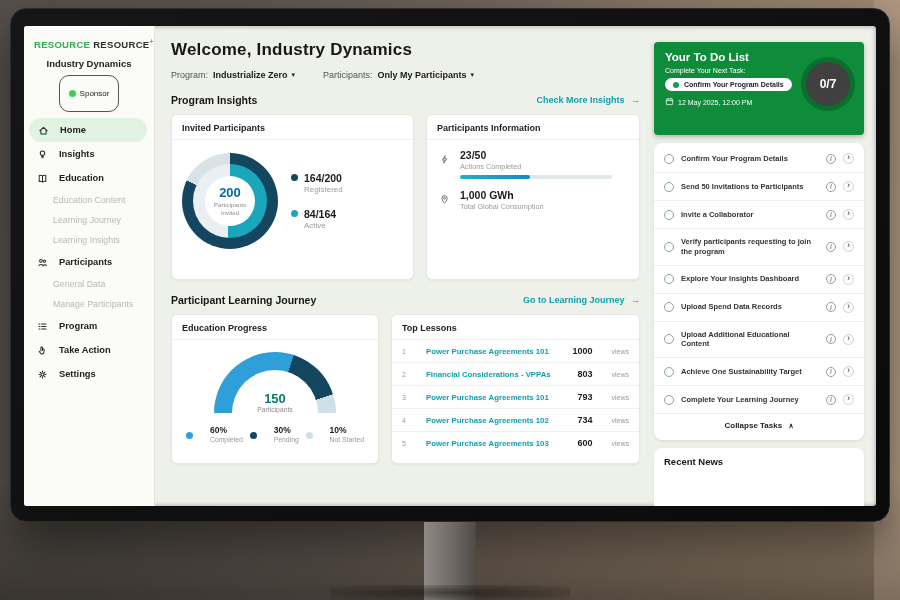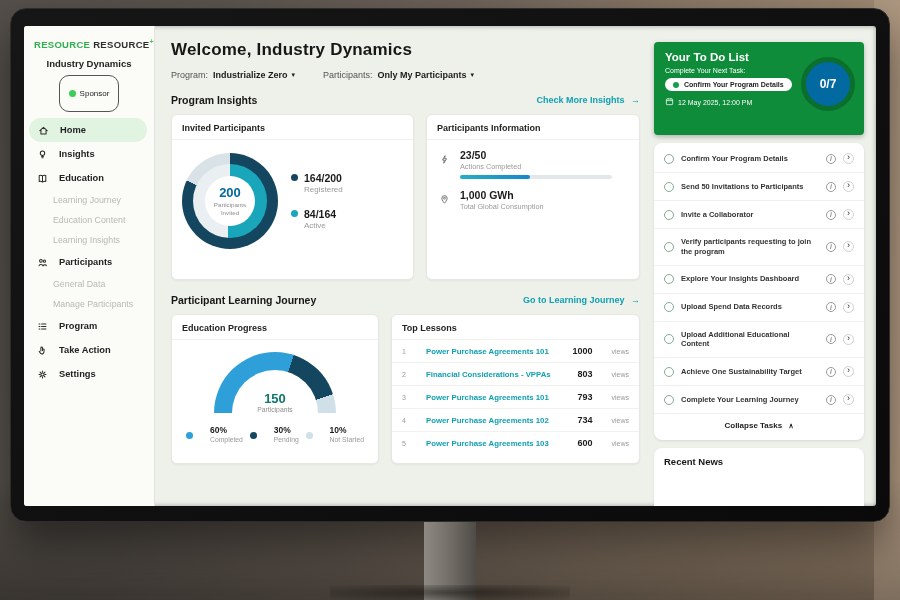--- a/index.html
+++ b/index.html
@@ -109,21 +109,21 @@
   .todo-green { background:#0e8c3a; border-radius:4px; padding:9px 11px; color:#fff;
     position:relative; height:93px; box-shadow:0 2px 5px rgba(0,0,0,0.25); flex-shrink:0; }
   .todo-title { font-size:11.5px; font-weight:bold; }
   .todo-sub { font-size:7px; margin-top:4px; }
   .todo-pill { margin-top:4px; background:#fff; border-radius:9px; padding:3px 8px;
     display:flex; align-items:center; gap:5px; width:fit-content; cursor:pointer; }
   .todo-pill-dot { width:6px; height:6px; border-radius:50%; background:#14a04a; flex-shrink:0; }
   .todo-pill-text { font-size:7px; color:#1c1c1c; font-weight:bold; }
   .todo-date { margin-top:6px; display:flex; align-items:center; gap:4px; font-size:7px; }
   .todo-ring { position:absolute; right:9px; top:15px; width:54px; height:54px; border-radius:50%;
-    border:5px solid #0a6e2c; background:#0369a1; display:flex; align-items:center; justify-content:center;
+    border:5px solid #0a6e2c; background:#404040; display:flex; align-items:center; justify-content:center;
     font-size:12px; font-weight:bold; color:#fff; }
 
   .tasks-card { background:#fff; border-radius:8px; margin-top:8px; box-shadow:0 1px 3px rgba(0,0,0,0.1);
     padding:2px 0; flex-shrink:0; }
   .task-row { display:flex; align-items:center; gap:7px; padding:8px 10px; border-bottom:1px solid #f0f0ee; cursor:pointer; }
   .task-check { width:10px; height:10px; border-radius:50%; border:1.4px solid #85ab92; flex-shrink:0; }
   .task-label { flex:1; max-width:132px; font-size:7.5px; font-weight:bold; color:#333; line-height:1.3; }
   .iinfo { margin-left:auto; width:10px; height:10px; border-radius:50%; border:1px solid #9a9a9a;
     color:#8a8a8a; font-size:6.5px; display:flex; align-items:center; justify-content:center;
     font-style:italic; font-weight:bold; flex-shrink:0; }
@@ -178,24 +178,24 @@
       </div>
       <div class="nav-item">
         <span class="nav-icon">
             <svg width="11" height="11" viewBox="0 0 12 12" fill="none" stroke="#2b2b2b" stroke-width="1.1" stroke-linecap="round" stroke-linejoin="round">
               <path d="M6 3.2 C4.8 2.3 3 2.4 2.4 2.6 V9.2 C3 9 4.8 9 6 9.9 C7.2 9 9 9 9.6 9.2 V2.6 C9 2.4 7.2 2.3 6 3.2 V9.9"></path>
             </svg>
           </span>
         <span>Education</span>
       </div>
       <div class="nav-item sub">
+        <span>Education Content</span>
+      </div>
+      <div class="nav-item sub">
         <span>Learning Journey</span>
-      </div>
-      <div class="nav-item sub">
-        <span>Education Content</span>
       </div>
       <div class="nav-item sub">
         <span>Learning Insights</span>
       </div>
       <div class="nav-item">
         <span class="nav-icon">
             <svg width="11" height="11" viewBox="0 0 12 12" fill="none" stroke="#2b2b2b" stroke-width="1.1" stroke-linecap="round">
               <circle cx="4.3" cy="4.2" r="1.5"></circle>
               <circle cx="8.2" cy="4.6" r="1.2"></circle>
               <path d="M2.2 9.6 C2.2 7.8 6.4 7.8 6.4 9.6 M7 9.6 C7 8.2 10.2 8.2 10.2 9.6"></path>

